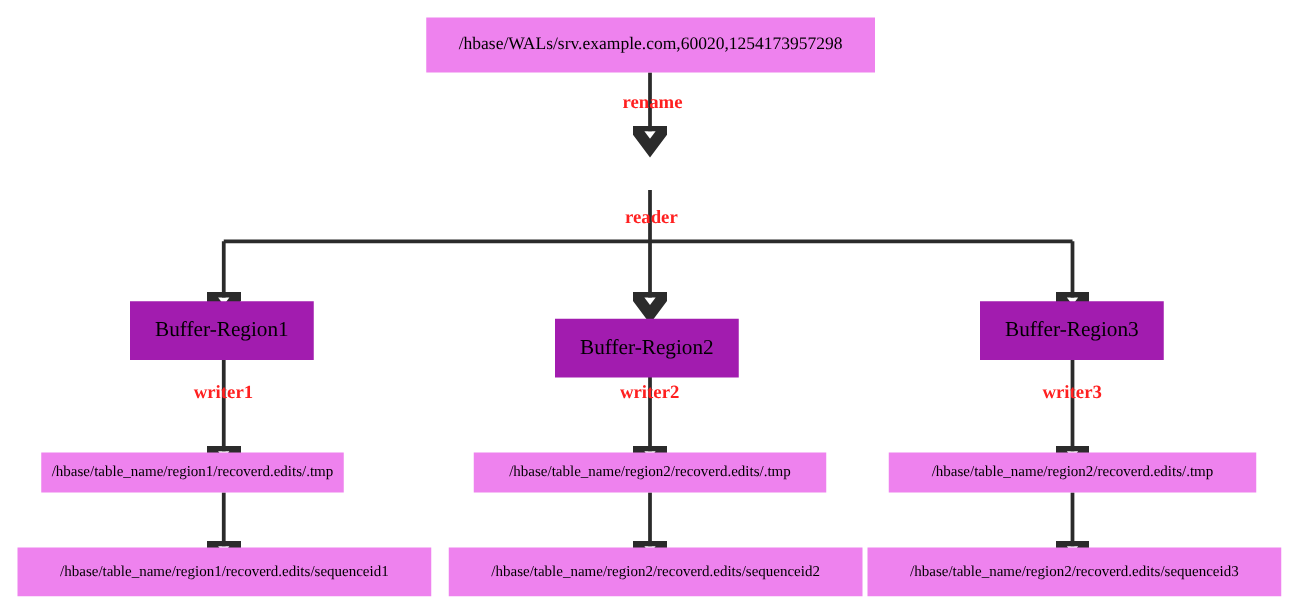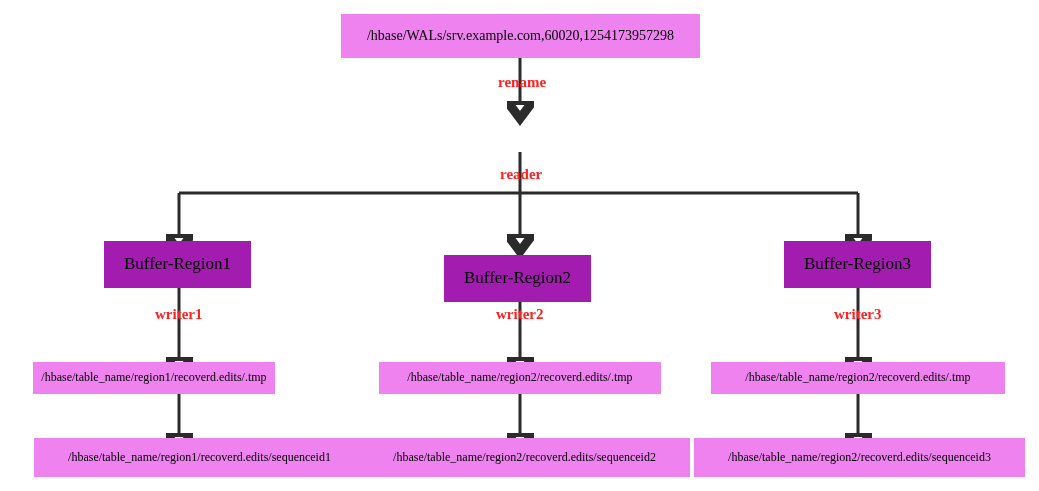--- a/index.html
+++ b/index.html
@@ -97,19 +97,19 @@
   <div class="edge-label" style="left:155px; top:306px;">writer1</div>
   <div class="edge-label" style="left:496px; top:306px;">writer2</div>
   <div class="edge-label" style="left:834px; top:306px;">writer3</div>
 
   <div class="node violet" style="left:33px; top:362px; width:242px; height:32px; font-size:12px;">/hbase/table_name/region1/recoverd.edits/.tmp</div>
 
   <div class="node violet" style="left:379px; top:362px; width:282px; height:32px; font-size:12px;">/hbase/table_name/region2/recoverd.edits/.tmp</div>
 
   <div class="node violet" style="left:711px; top:362px; width:294px; height:32px; font-size:12px;">/hbase/table_name/region2/recoverd.edits/.tmp</div>
 
-  <div class="node violet" style="left:14px; top:438px; width:331px; height:39px; font-size:12px;margin-left:20px;">/hbase/table_name/region1/recoverd.edits/sequenceid1</div>
+  <div class="node violet" style="left:14px; top:438px; width:331px; height:39px; font-size:12px;">/hbase/table_name/region1/recoverd.edits/sequenceid1</div>
 
   <div class="node violet" style="left:359px; top:438px; width:331px; height:39px; font-size:12px;">/hbase/table_name/region2/recoverd.edits/sequenceid2</div>
 
   <div class="node violet" style="left:694px; top:438px; width:331px; height:39px; font-size:12px;">/hbase/table_name/region2/recoverd.edits/sequenceid3</div>
 
 </div>
 
 </body></html>

